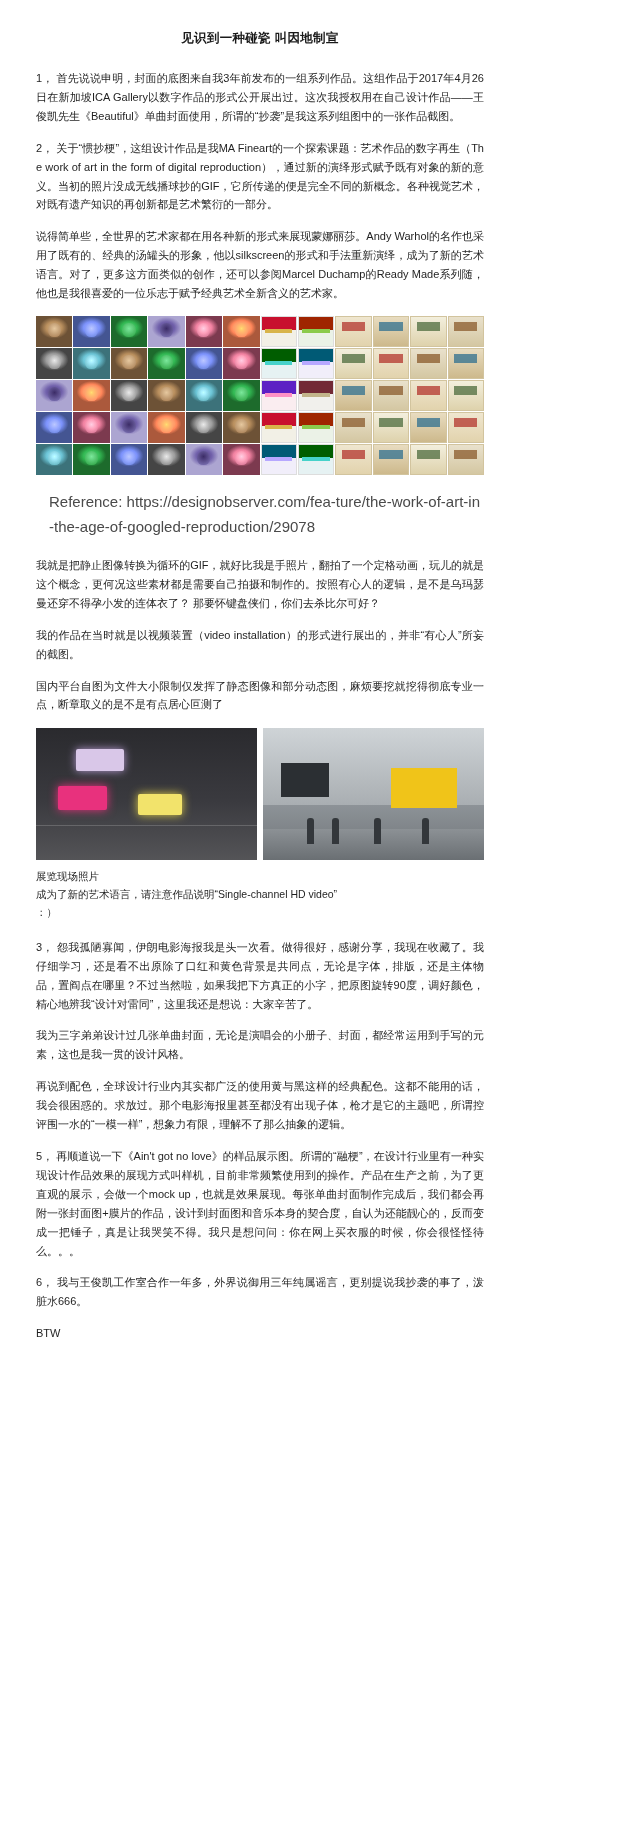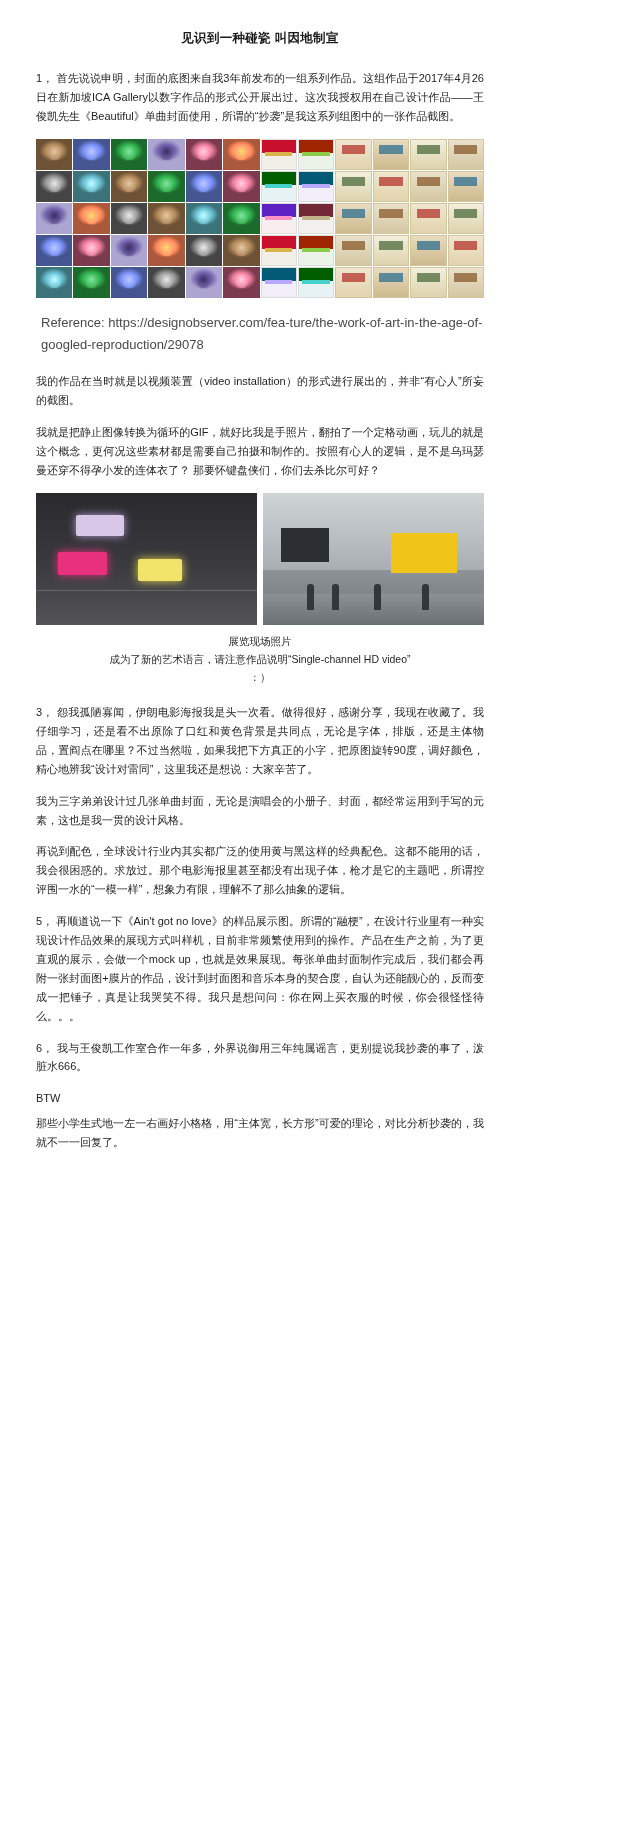--- a/index.html
+++ b/index.html
@@ -30,30 +30,30 @@
     line-height: 1.72;
     margin: 0 0 13px 0;
     text-align: justify;
     color: #1f1f1f;
     word-break: break-all;
   }
   p.para.tight {
     margin-bottom: 6px;
   }
   .ref {
-    font-size: 13px;
+    font-size: 15px;
     line-height: 1.7;
     color: #4a4a4a;
-    margin: 14px 0 16px 5px;
+    margin: 14px 0 16px 13px;
     word-break: break-all;
   }
   .caption {
     font-size: 10.5px;
     line-height: 1.7;
-    text-align: center;
+    text-align: left;
     margin: 8px 0 16px 0;
     color: #1f1f1f;
   }
   .caption .sub {
     display: block;
   }
   
   .collage {
     margin: 6px 0 14px 0;
     display: grid;
@@ -183,20 +183,22 @@
   }
 </style>
 </head>
 <body>
 
 <div class="page">
 
   <h1 class="title">见识到一种碰瓷 叫因地制宣</h1>
 
   <p class="para">1， 首先说说申明，封面的底图来自我3年前发布的一组系列作品。这组作品于2017年4月26日在新加坡ICA Gallery以数字作品的形式公开展出过。这次我授权用在自己设计作品——王俊凯先生《Beautiful》单曲封面使用，所谓的“抄袭”是我这系列组图中的一张作品截图。</p>
+  <p class="para">2， 关于“惯抄梗”，这组设计作品是我MA Fineart的一个探索课题：艺术作品的数字再生（The work of art in the form of digital reproduction），通过新的演绎形式赋予既有对象的新的意义。当初的照片没成无线播球抄的GIF，它所传递的便是完全不同的新概念。各种视觉艺术，对既有遗产知识的再创新都是艺术繁衍的一部分。</p>
+  <p class="para">说得简单些，全世界的艺术家都在用各种新的形式来展现蒙娜丽莎。Andy Warhol的名作也采用了既有的、经典的汤罐头的形象，他以silkscreen的形式和手法重新演绎，成为了新的艺术语言。对了，更多这方面类似的创作，还可以参阅Marcel Duchamp的Ready Made系列随，他也是我很喜爱的一位乐志于赋予经典艺术全新含义的艺术家。</p>
 
   <div class="collage">
     <div class="cell mona"></div>
     <div class="cell mona alt1"></div>
     <div class="cell mona alt2"></div>
     <div class="cell mona alt3"></div>
     <div class="cell mona alt4"></div>
     <div class="cell mona alt5"></div>
     <div class="cell soup"></div>
     <div class="cell soup alt1"></div>
@@ -256,22 +258,23 @@
     <div class="cell poster p2"></div>
     <div class="cell poster p3"></div>
     <div class="cell poster p4"></div>
   </div>
 
   <div class="ref">
     <span>Reference:</span>
     <span>https://designobserver.com/fea-ture/the-work-of-art-in-the-age-of-googled-reproduction/29078</span>
   </div>
 
+  <p class="para">我就是把静止图像转换为循环的GIF，就好比我是手照片，翻拍了一个定格动画，玩儿的就是这个概念，更何况这些素材都是需要自己拍摄和制作的。按照有心人的逻辑，是不是乌玛瑟曼还穿不得孕小发的连体衣了？ 那要怀键盘侠们，你们去杀比尔可好？</p>
   <p class="para">我的作品在当时就是以视频装置（video installation）的形式进行展出的，并非“有心人”所妄的截图。</p>
-  <p class="para">我就是把静止图像转换为循环的GIF，就好比我是手照片，翻拍了一个定格动画，玩儿的就是这个概念，更何况这些素材都是需要自己拍摄和制作的。按照有心人的逻辑，是不是乌玛瑟曼还穿不得孕小发的连体衣了？ 那要怀键盘侠们，你们去杀比尔可好？</p>
+  <p class="para">国内平台自图为文件大小限制仅发挥了静态图像和部分动态图，麻烦要挖就挖得彻底专业一点，断章取义的是不是有点居心叵测了</p>
 
   <div class="photos">
     <div class="photo photo-left">
       <div class="scr s1"></div>
       <div class="scr s2"></div>
       <div class="scr s3"></div>
       <div class="floorline"></div>
     </div>
     <div class="photo photo-right">
       <div class="wall"></div>
@@ -291,15 +294,14 @@
     <span class="sub">：）</span>
   </div>
 
   <p class="para">3， 怨我孤陋寡闻，伊朗电影海报我是头一次看。做得很好，感谢分享，我现在收藏了。我仔细学习，还是看不出原除了口红和黄色背景是共同点，无论是字体，排版，还是主体物品，置阎点在哪里？不过当然啦，如果我把下方真正的小字，把原图旋转90度，调好颜色，精心地辨我“设计对雷同”，这里我还是想说：大家辛苦了。</p>
   <p class="para">我为三字弟弟设计过几张单曲封面，无论是演唱会的小册子、封面，都经常运用到手写的元素，这也是我一贯的设计风格。</p>
   <p class="para">再说到配色，全球设计行业内其实都广泛的使用黄与黑这样的经典配色。这都不能用的话，我会很困惑的。求放过。那个电影海报里甚至都没有出现子体，枪才是它的主题吧，所谓控评围一水的“一模一样”，想象力有限，理解不了那么抽象的逻辑。</p>
   <p class="para">5， 再顺道说一下《Ain't got no love》的样品展示图。所谓的“融梗”，在设计行业里有一种实现设计作品效果的展现方式叫样机，目前非常频繁使用到的操作。产品在生产之前，为了更直观的展示，会做一个mock up，也就是效果展现。每张单曲封面制作完成后，我们都会再附一张封面图+膜片的作品，设计到封面图和音乐本身的契合度，自认为还能靓心的，反而变成一把锤子，真是让我哭笑不得。我只是想问问：你在网上买衣服的时候，你会很怪怪待么。。。</p>
   <p class="para">6， 我与王俊凯工作室合作一年多，外界说御用三年纯属谣言，更别提说我抄袭的事了，泼脏水666。</p>
 
   <p class="para tight">BTW</p>
-  <p class="para">那些小学生式地一左一右画好小格格，用“主体宽，长方形”可爱的理论，对比分析抄袭的，我就不一一回复了。</p>
 
 </div>
 
 </body></html>

